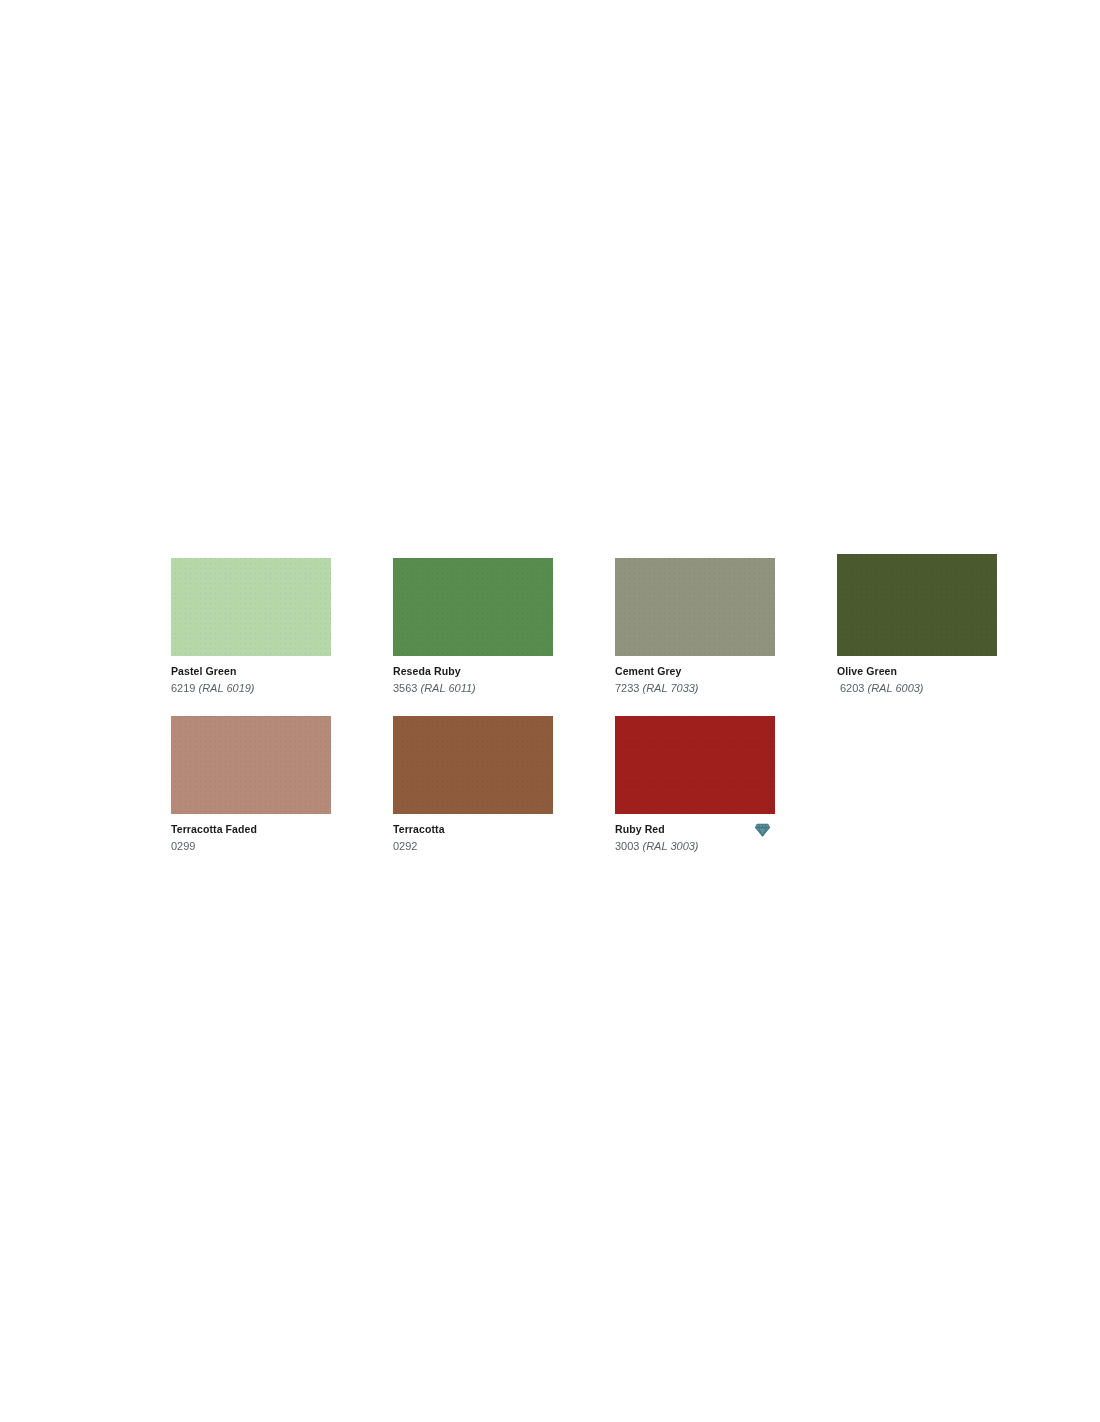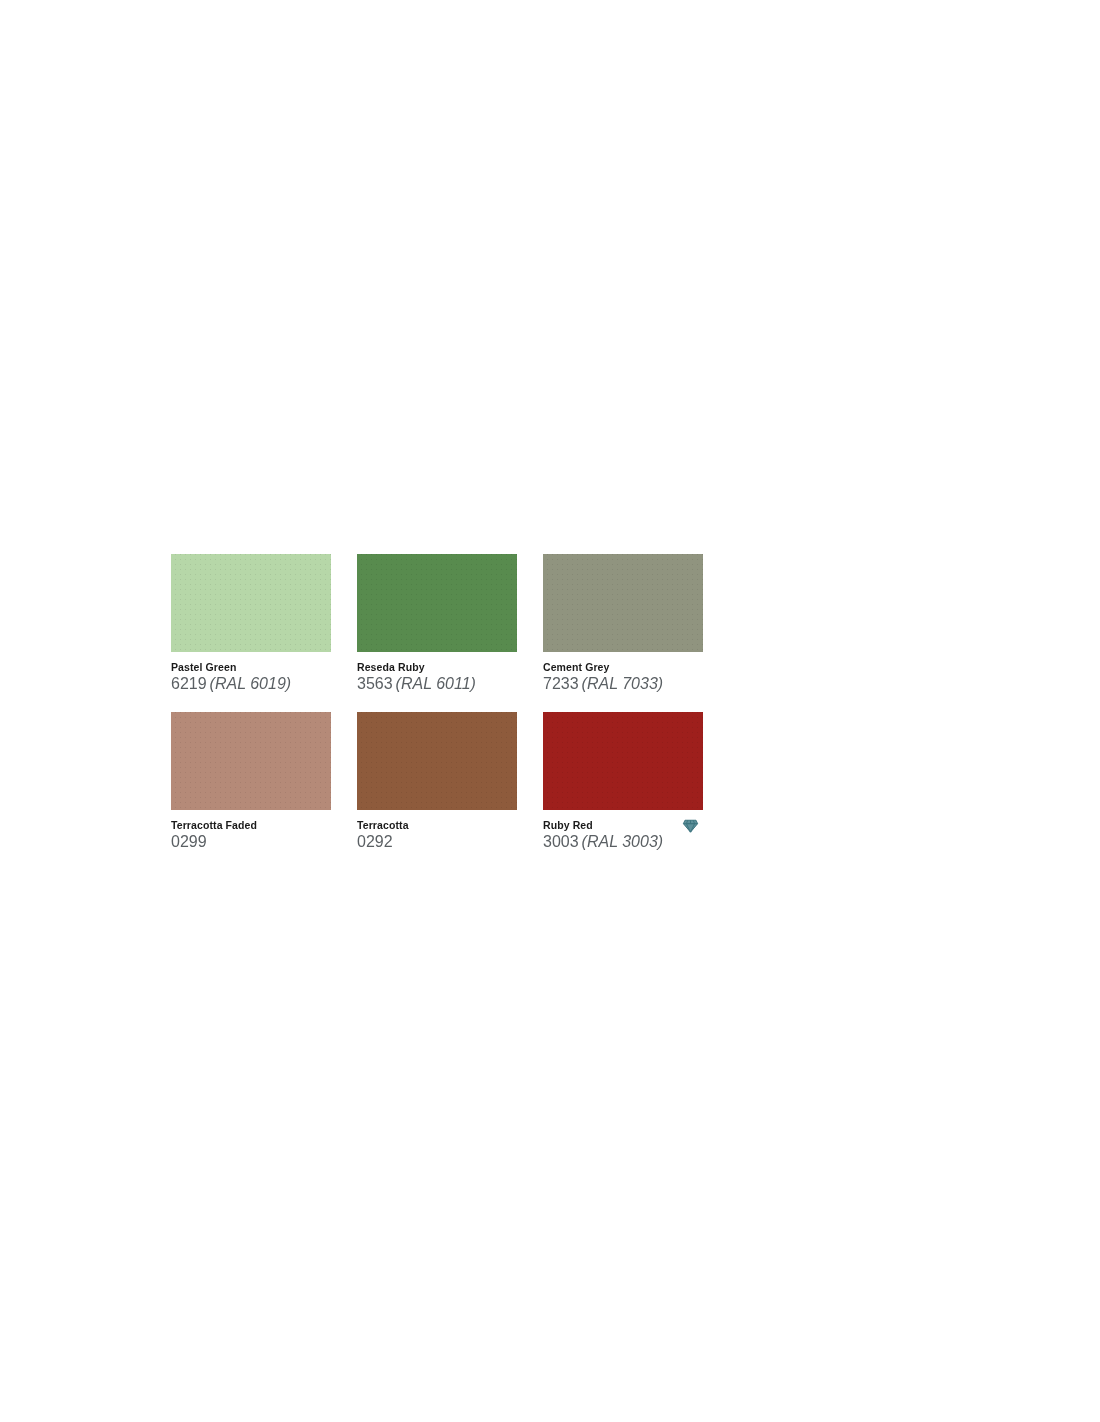--- a/index.html
+++ b/index.html
@@ -18,20 +18,21 @@
   #palette {
     position: absolute;
     left: 171px;
     top: 554px;
     width: 760px;
   }
 
   .swatch-row {
     display: flex;
     align-items: flex-end;
+    gap: 36px;
   }
   .swatch-row.row-2 {
     margin-top: 21px;
   }
 
   .swatch-card {
     width: 160px;
     margin-right: 26px;
     position: relative;
   }
@@ -84,21 +85,21 @@
   .gem-icon {
     width: 17px;
     height: 17px;
     flex: 0 0 auto;
     margin-right: 4px;
     display: block;
   }
 
   .code-line {
     margin-top: 3px;
-    font-size: 16px;
+    font-size: 11px;
     color: #5a5f63;
     line-height: 14px;
     white-space: nowrap;
   }
   .code-line.indent {
     padding-left: 3px;
   }
   .code-num {
     font-style: normal;
   }
@@ -146,20 +147,31 @@
       <div class="caption">
         <div class="name-line">
           <span class="swatch-name">Cement Grey</span>
         </div>
         <div class="code-line">
           <span class="code-num">7233</span><span class="code-ral">(RAL 7033)</span>
         </div>
       </div>
     </div>
 
+    <div class="swatch-card">
+      <div class="chip tall" style="background-color:#4a5a2e;"></div>
+      <div class="caption">
+        <div class="name-line">
+          <span class="swatch-name">Olive Green</span>
+        </div>
+        <div class="code-line indent">
+          <span class="code-num">6203</span><span class="code-ral">(RAL 6003)</span>
+        </div>
+      </div>
+    </div>
 
   </div>
 
   <div class="swatch-row row-2">
 
     <div class="swatch-card">
       <div class="chip" style="background-color:#b58a78;"></div>
       <div class="caption">
         <div class="name-line">
           <span class="swatch-name">Terracotta Faded</span>

